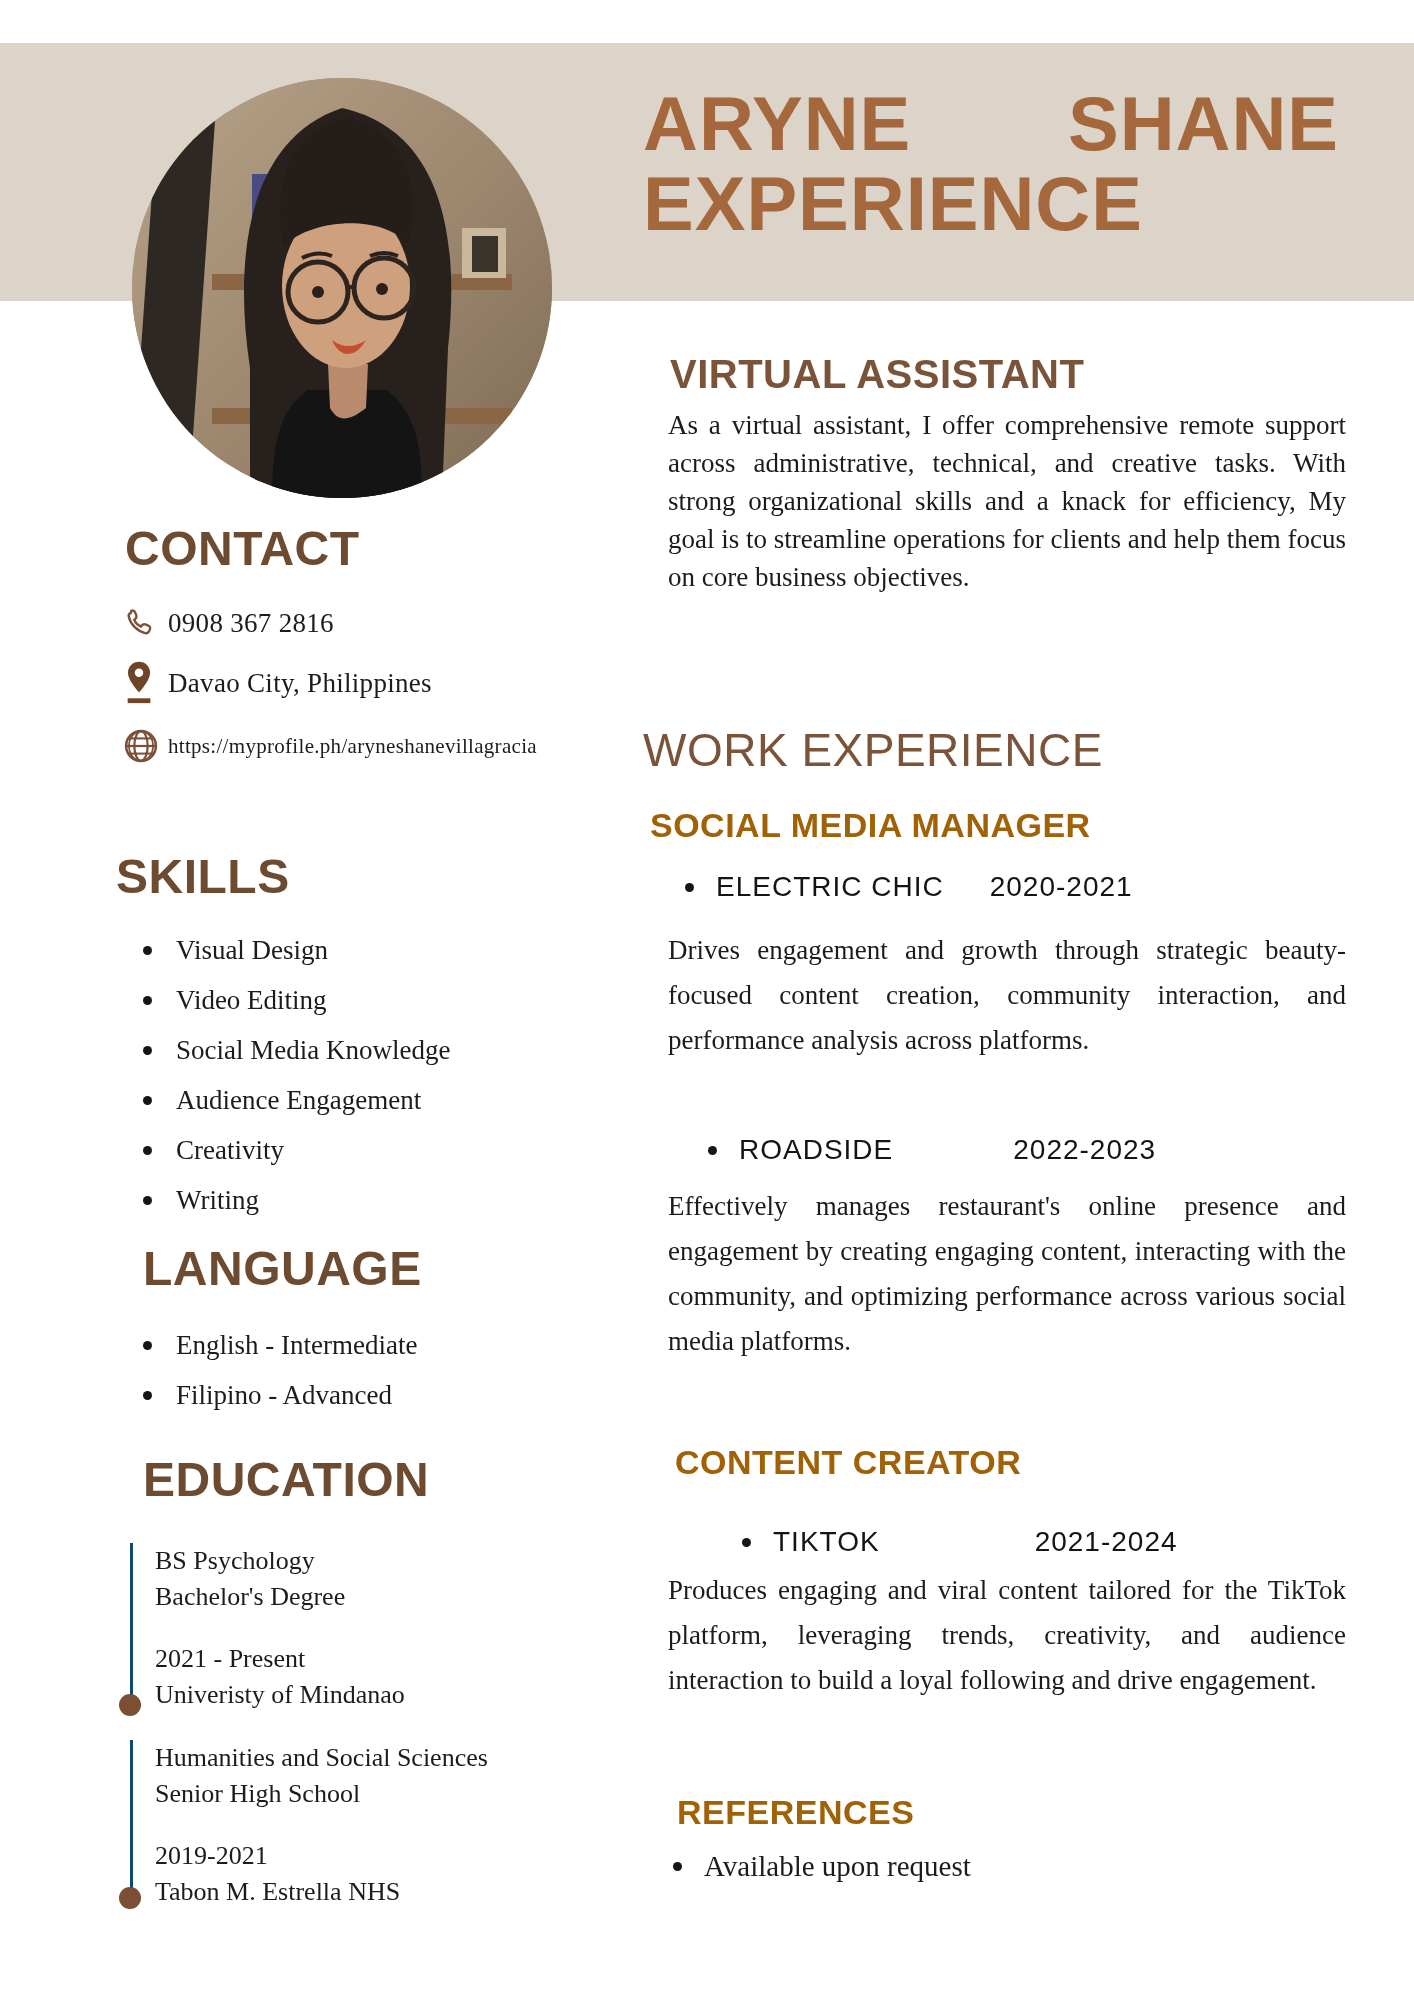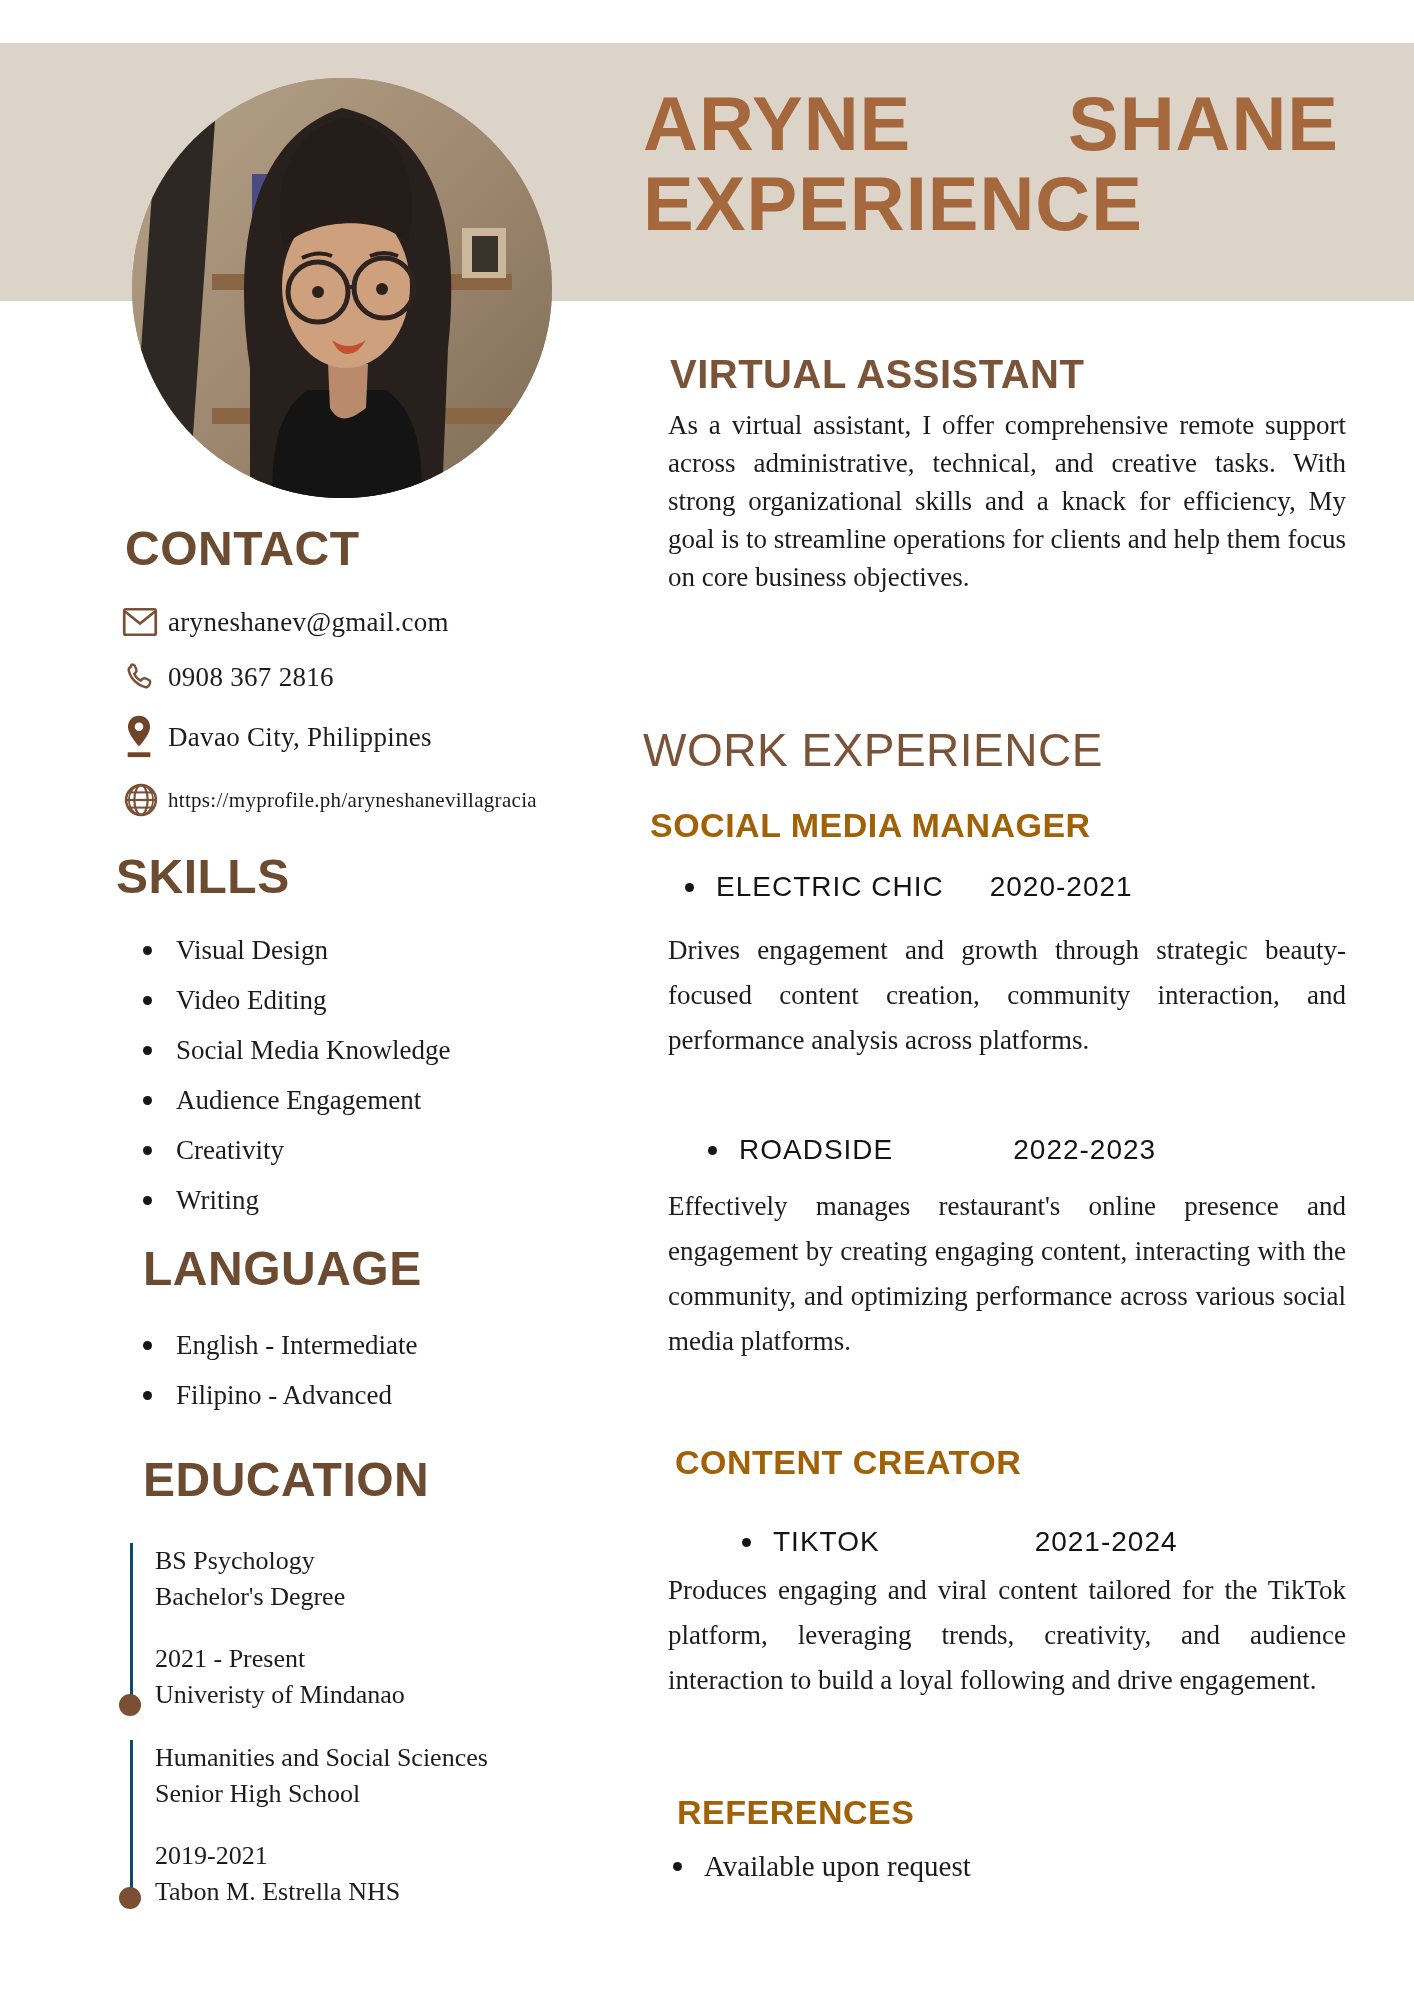--- a/index.html
+++ b/index.html
@@ -127,29 +127,20 @@
     <div class="name-line1">
       <span>ARYNE</span>
       <span>SHANE</span>
     </div>
     <div class="name-line2">EXPERIENCE</div>
   </div>
 
   <div class="section-title t-contact">CONTACT</div>
 
   <div class="contact-list">
-    <div class="c-row c-row-email">
-      <span class="c-icon">
-        <svg width="36" height="30" viewBox="0 0 24 20">
-            <rect x="1.5" y="1.5" width="21" height="17" rx="1" fill="none" stroke="#7a5138" stroke-width="1.8"></rect>
-            <path d="M2 3 L12 11 L22 3" fill="none" stroke="#7a5138" stroke-width="1.8"></path>
-          </svg>
-      </span>
-      <span class="c-text">aryneshanev@gmail.com</span>
-    </div>
     <div class="c-row c-row-phone">
       <span class="c-icon">
         <svg width="34" height="34" viewBox="0 0 24 24">
             <path d="M6.6 3.4c1.1-.5 2.3.1 2.7 1.2l.8 2c.3.9 0 1.9-.7 2.5l-.8.7c.9 2.1 2.6 3.8 4.7 4.7l.7-.8c.6-.7 1.6-1 2.5-.7l2 .8c1.1.4 1.7 1.6 1.2 2.7l-.4 1c-.5 1.1-1.7 1.9-2.9 1.6C10.9 17.9 6.1 13.1 4.8 7.6 4.5 6.4 5.3 5.2 6.4 4.7z" fill="none" stroke="#7a5138" stroke-width="1.7"></path>
           </svg>
       </span>
       <span class="c-text">0908 367 2816</span>
     </div>
     <div class="c-row c-row-location">
       <span class="c-icon">

